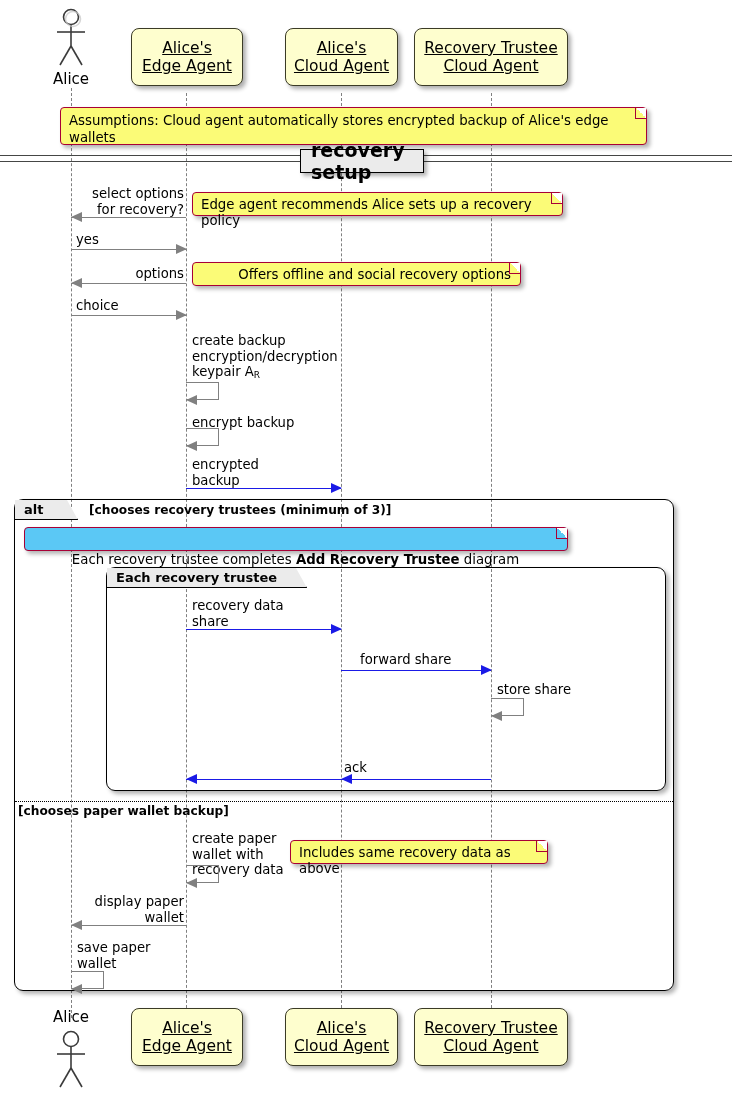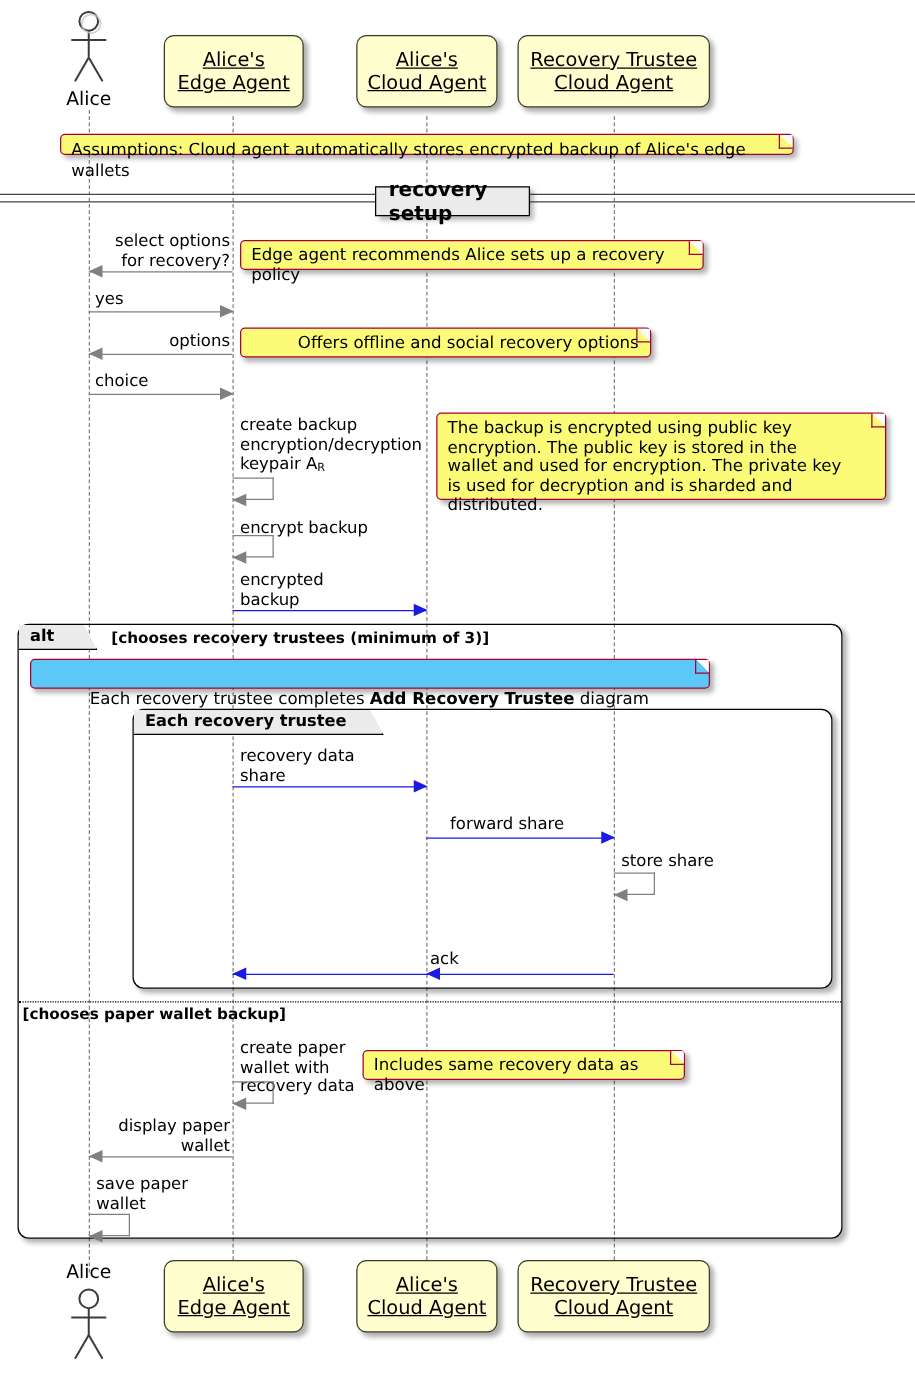--- a/index.html
+++ b/index.html
@@ -38,21 +38,21 @@
     border-left:1.2px solid #A80036;border-bottom:1.2px solid #A80036;
     box-sizing:border-box;
   }
   .note .txt{display:block;white-space:pre-line;}
 
   
   .divider-line{position:absolute;left:0;width:732px;height:0;border-top:1.6px solid #454645;}
   .divider-box{
     position:absolute;box-sizing:border-box;background:#EBEBEB;
     border:1.6px solid #000;box-shadow:3px 3px 4px rgba(0,0,0,.30);
-    font-weight:bold;font-size:16px;color:#000;
+    font-weight:bold;font-size:19px;color:#000;
     display:flex;align-items:center;justify-content:center;padding:0 10px;
   }
 
   
   .frag{position:absolute;box-sizing:border-box;border:1.8px solid #000;border-radius:9px;
         box-shadow:3px 3px 4px rgba(0,0,0,.30);background:transparent;}
   .frag-tab{
     position:absolute;box-sizing:border-box;height:20px;
     background:#EBEBEB;border-right:1.6px solid #000;border-bottom:1.6px solid #000;
     font-weight:bold;font-size:13px;color:#000;
@@ -109,21 +109,21 @@
   </div>
   <div class="participant" style="left:285px;top:28px;width:113px;height:58px;">
     <span>Alice's
 Cloud Agent</span>
   </div>
   <div class="participant" style="left:414px;top:28px;width:154px;height:58px;">
     <span>Recovery Trustee
 Cloud Agent</span>
   </div>
 
-  <div class="note" style="left:48px;top:107px;width:587px;height:17px;">
+  <div class="note" style="left:60px;top:107px;width:587px;height:38px;">
     <span class="fold"></span>
     <span class="txt" style="line-height:17px;">Assumptions: Cloud agent automatically stores encrypted backup of Alice's edge wallets</span>
   </div>
 
   <div class="divider-line" style="top:155px;"></div>
   <div class="divider-line" style="top:161px;"></div>
   <div class="divider-box" style="left:300px;top:149px;width:124px;height:24px;">
     <span>recovery setup</span>
   </div>
 
@@ -159,27 +159,20 @@
 
   <div class="note" style="left:192px;top:262px;width:329px;height:24px;text-align:right;">
     <span class="fold"></span>
     <span class="txt" style="line-height:16px;">Offers offline and social recovery options</span>
   </div>
 
   <div class="lbl" style="left:192px;top:333px;width:150px;">create backup<br>encryption/decryption<br>keypair A<sub>R</sub></div>
   <div class="self" style="left:186px;top:382px;width:33px;height:18px;"></div>
   <div class="arrowhead" style="position:absolute;left:186px;top:395px;border-top:5px solid transparent;border-bottom:5px solid transparent;border-right:11px solid #808080;"></div>
 
-  <div class="note" style="left:349px;top:330px;width:360px;height:70px;">
-    <span class="fold"></span>
-    <span class="txt" style="line-height:15.5px;">The backup is encrypted using public key
-encryption. The public key is stored in the
-wallet and used for encryption. The private key
-is used for decryption and is sharded and distributed.</span>
-  </div>
 
   <div class="lbl" style="left:192px;top:415px;width:150px;">encrypt backup</div>
   <div class="self" style="left:186px;top:428px;width:33px;height:18px;"></div>
   <div class="arrowhead" style="position:absolute;left:186px;top:441px;border-top:5px solid transparent;border-bottom:5px solid transparent;border-right:11px solid #808080;"></div>
 
 
   <div class="lbl" style="left:192px;top:457px;width:150px;">encrypted
 backup</div>
   <div class="msg blue" style="left:186px;top:488px;width:155px;">
     <div class="line"></div>

